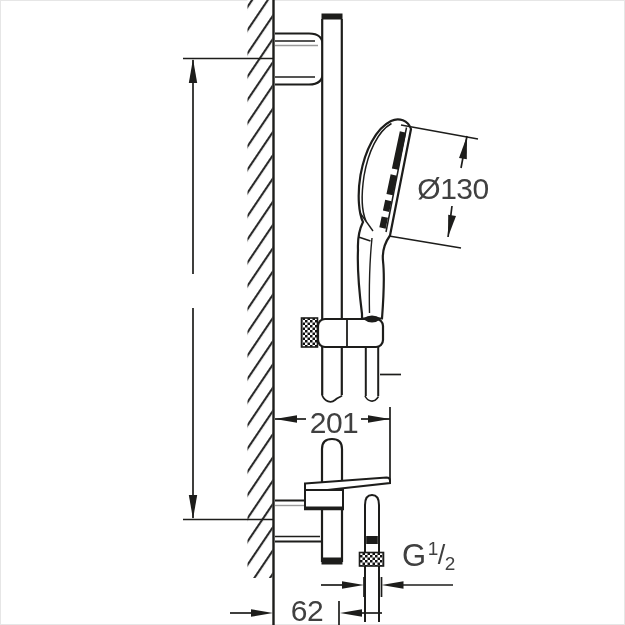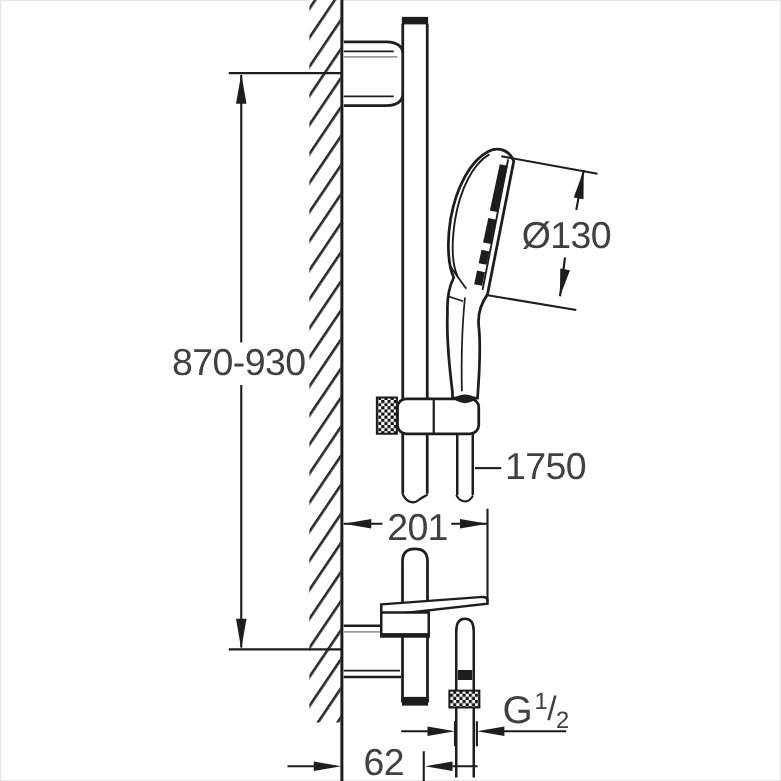--- a/index.html
+++ b/index.html
@@ -159,23 +159,21 @@
 
   <g stroke="#1d1d1b" stroke-width="1.7">
     <line x1="339" y1="601" x2="339" y2="625"></line>
     <line x1="230" y1="613" x2="253" y2="613"></line>
     <line x1="360" y1="613" x2="382" y2="613"></line>
     <polygon points="273,613 251,609.2 251,616.8" fill="#1d1d1b" stroke="none"></polygon>
     <polygon points="340,613 362,609.2 362,616.8" fill="#1d1d1b" stroke="none"></polygon>
   </g>
 </svg>
 
-<div class="label" style="left:191px;top:291px;">870-930</div>
 <div class="label" style="left:453px;top:189px;">Ø130</div>
-<div class="label left-anchored" style="left:404px;top:374px;">1750</div>
 <div class="label" style="left:334px;top:423px;">201</div>
 <div class="label" style="left:307px;top:611px;">62</div>
 
-<div class="label g-label" style="left:402px;top:552px;">
+<div class="label g-label" style="left:402px;top:540px;">
   <span class="g-main">G</span><span class="g-frac"><span class="g-num">1</span><span class="g-slash">/</span><span class="g-den">2</span></span>
 </div>
 
 </div>
 
 </body></html>

